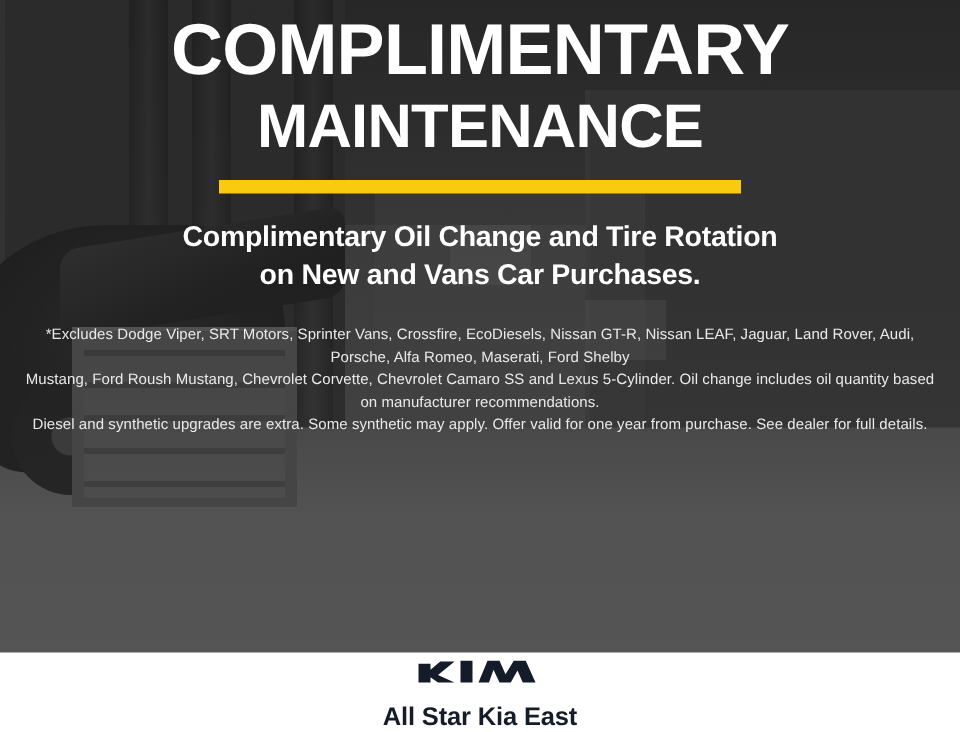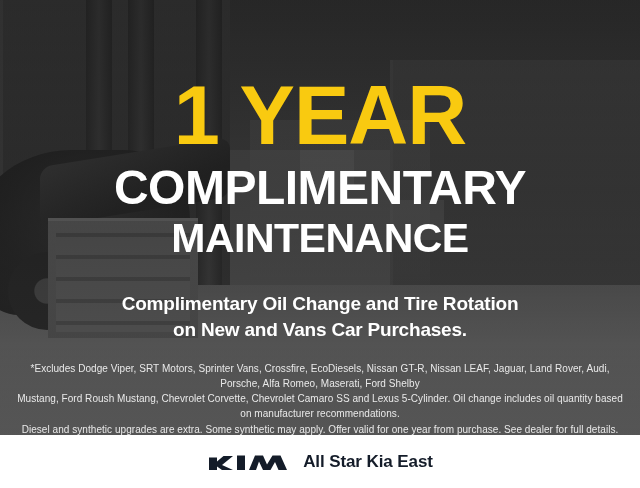--- a/index.html
+++ b/index.html
@@ -138,21 +138,21 @@
     font-size:10px;
     line-height:1.52;
     letter-spacing:.05px;
   }
 
   
   .footer {
     position:absolute; left:0; bottom:0;
     width:640px; height:53px;
     background:#ffffff;
-    display:flex; align-items:center; justify-content:center; gap:10px;
+    display:flex; align-items:center; justify-content:center; gap:10px;flex-direction:column;
   }
   .kia-logo { display:block; }
   .dealer {
     color:#141c29;
     font-size:17px;
     font-weight:bold;
     letter-spacing:-0.1px;
   }
 </style>
 </head>
@@ -173,21 +173,20 @@
     <div class="bg-floor"></div>
     <div class="bg-car"></div>
     <div class="bg-hood"></div>
     <div class="bg-wheel"></div>
     <div class="bg-toolchest"></div>
     <div class="bg-veil"></div>
   </div>
 
   <div class="content">
 
-    <div class="headline">1 YEAR</div>
 
     <div class="sub1">COMPLIMENTARY</div>
 
     <div class="sub2">MAINTENANCE</div>
 
     <div class="rule"></div>
 
     <div class="tagline">
       <div>Complimentary Oil Change and Tire Rotation</div>
       <div>on New and Vans Car Purchases.</div>

